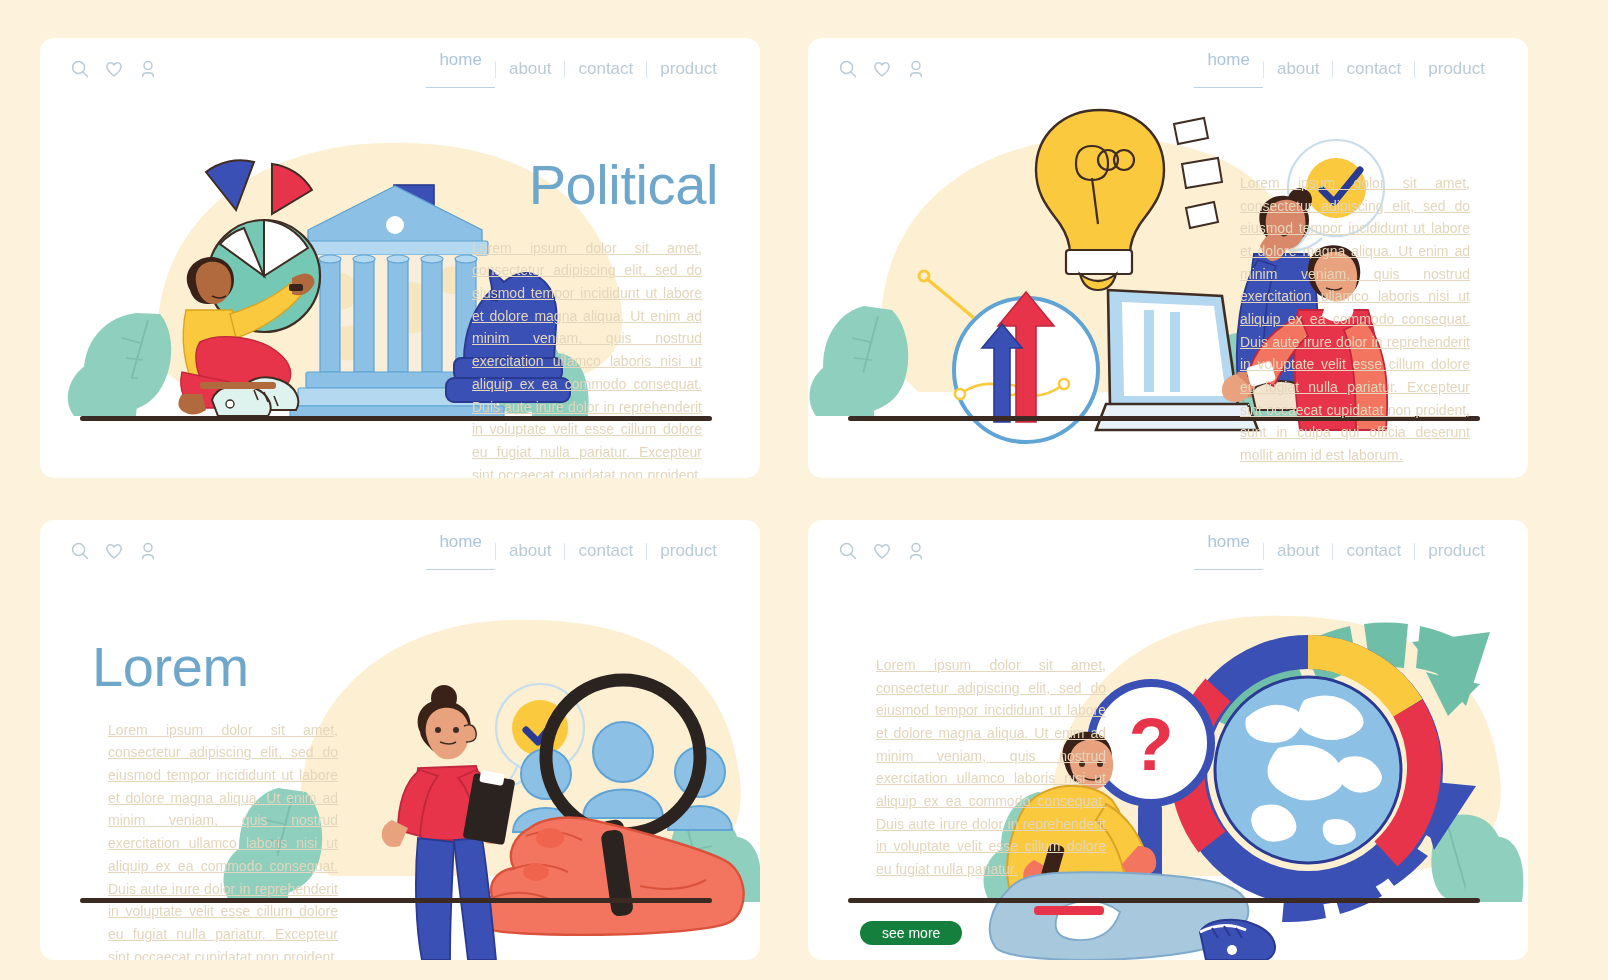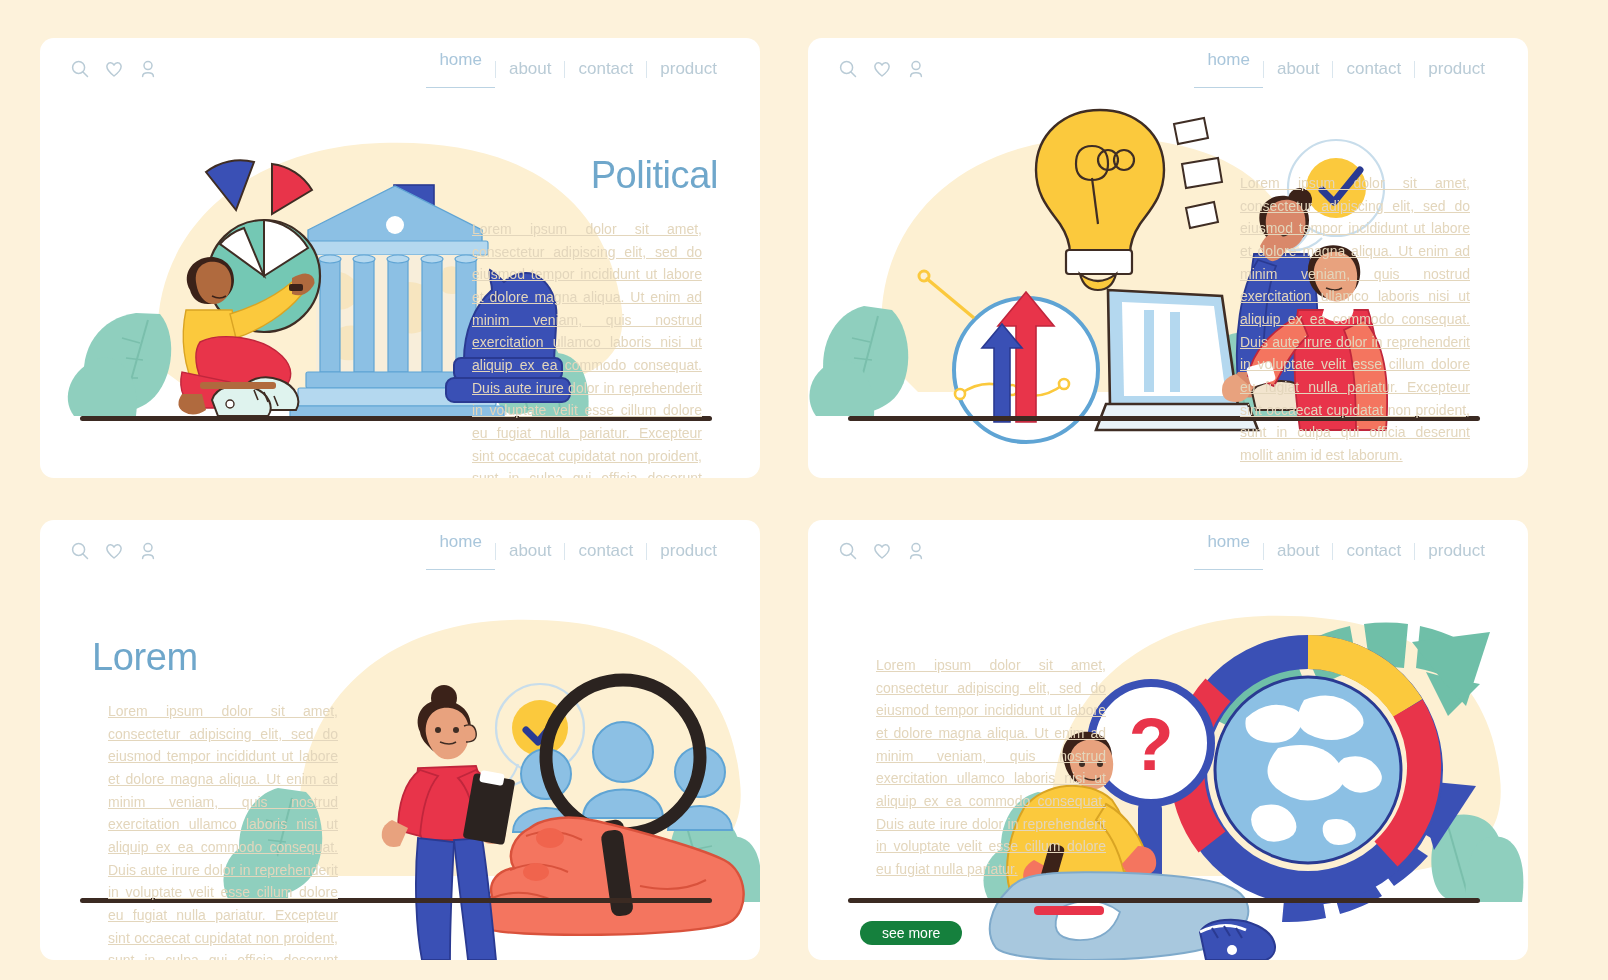--- a/index.html
+++ b/index.html
@@ -34,21 +34,21 @@
   .icons svg{display:block;}
   .nav{display:flex;align-items:center;font-size:17px;color:#B9CBD6;}
   .nav .navlink{padding:0 13px;white-space:nowrap;}
   .nav .navlink.active{color:#A9C6DB;border-bottom:1.4px solid #BBD3E3;padding-bottom:17px;}
   .nav .sep{width:1px;height:17px;background:#DAE6EE;}
   
   .textcol{position:absolute;z-index:5;width:262px;}
   .t-right{right:42px;top:118px;text-align:left;}
   .t-left{left:52px;top:118px;text-align:left;}
   .heading{
-    font-size:38px;color:#6FA7CB;font-weight:400;
+    font-size:56px;color:#6FA7CB;font-weight:400;
     letter-spacing:-0.4px;line-height:1.05;margin:0 0 22px 0;white-space:nowrap;
   }
   .t-right .heading{text-align:right;}
   .body{
     font-size:14px;line-height:1.62;color:#E3D6BC;
     text-align:justify;margin:16px;text-decoration:underline;
   }
   .btn{
     margin-top:24px;display:inline-block;
     background:#15803d;color:#ffffff;

